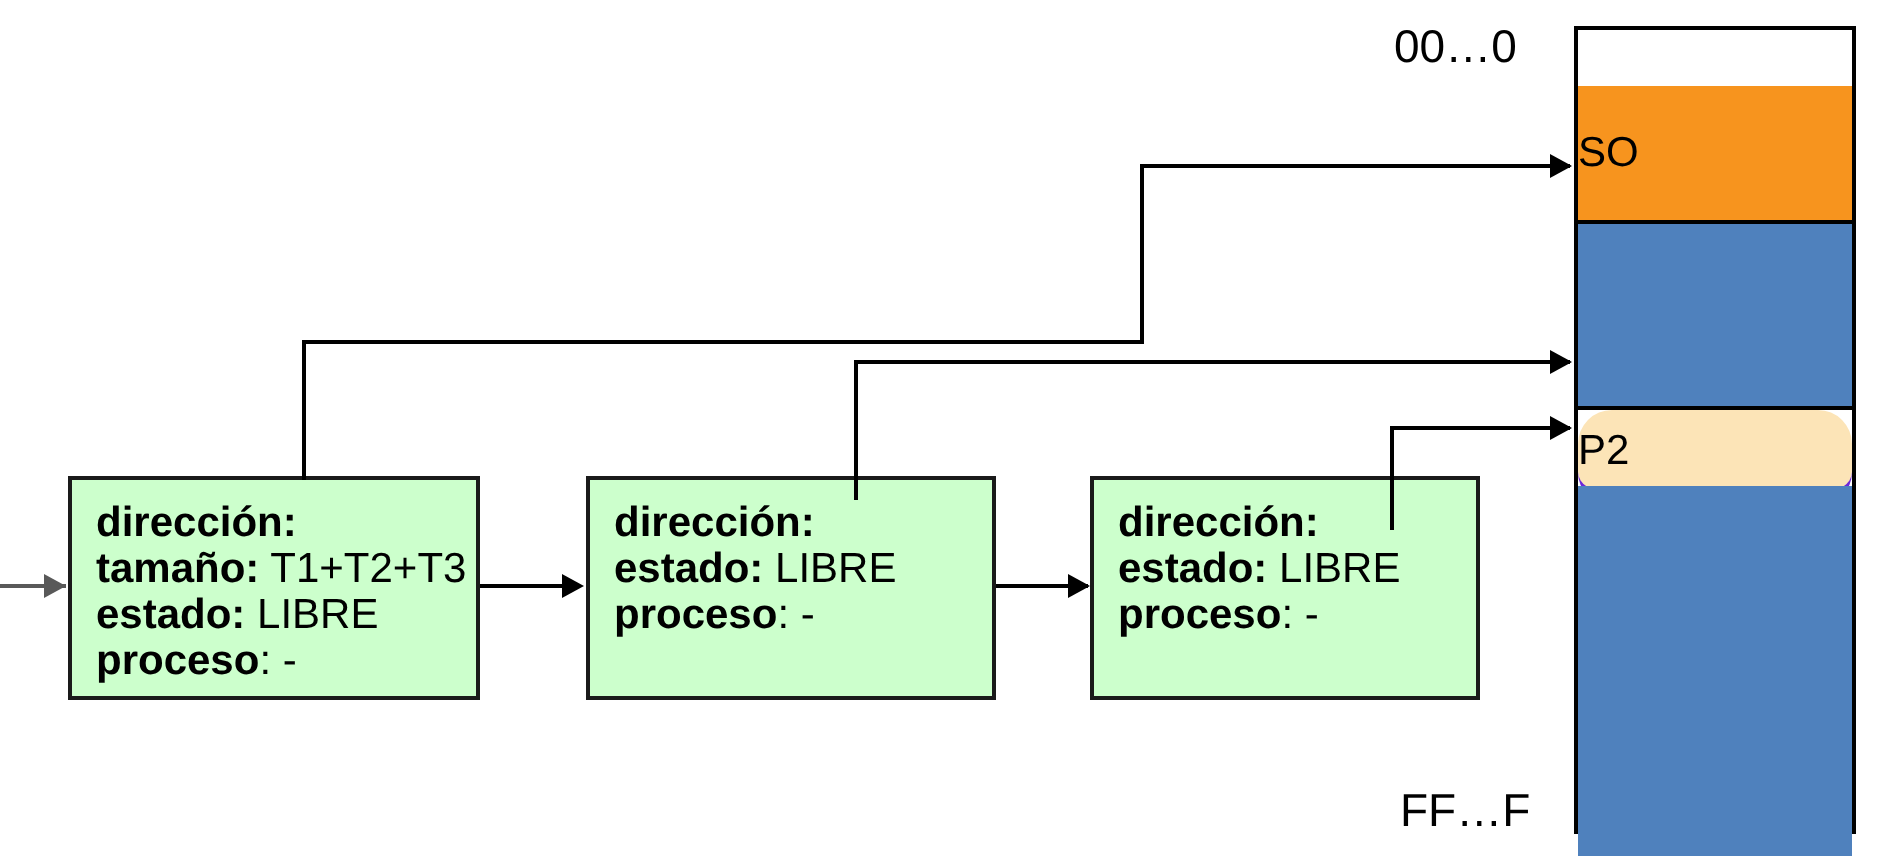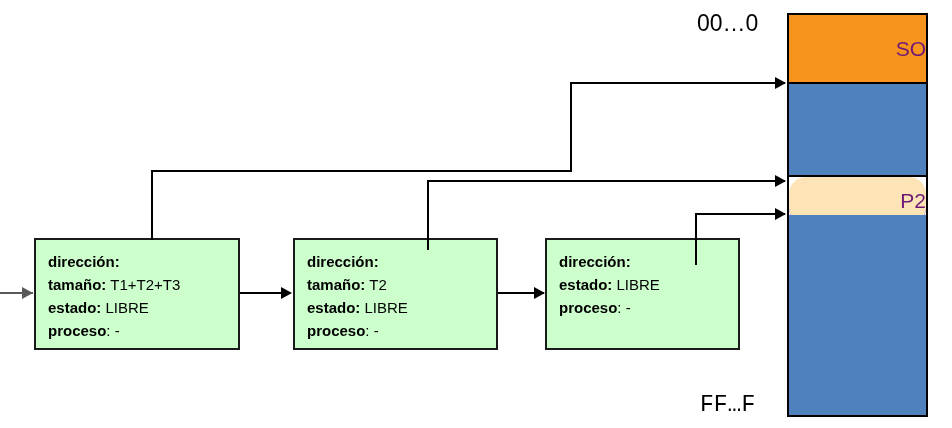--- a/index.html
+++ b/index.html
@@ -27,48 +27,49 @@
     border: 2px solid #000000;
     box-sizing: border-box;
   }
   .mem-seg {
     position: absolute;
     left: 0;
     width: 100%;
     box-sizing: border-box;
     display: flex;
     align-items: center;
-    justify-content: flex-end;
-    color: #701a75;
+    justify-content: flex-start;
+    color: #000000;
     font-size: 21px;
     font-family: "Liberation Sans", sans-serif;
+    margin-top: 28px;
   }
   .seg-so   { top: 0px;   height: 69px;  background: #F7941E; border-bottom: 2px solid #000; }
   .seg-gap1 { top: 69px;  height: 93px;  background: #4F81BD; border-bottom: 2px solid #000; }
-  .seg-p2   { top: 162px; height: 48px;  background: #FCE4B7; border-bottom: 1px solid #6d28d9; border-radius: 17px; }
+  .seg-p2   { top: 162px; height: 48px;  background: #FCE4B7; border-bottom: 6px solid #6d28d9; border-radius: 17px; }
   .seg-gap2 { top: 200px; height: 200px; background: #4F81BD; }
 
   .addr-label {
     position: absolute;
     color: #000000;
     font-size: 23px;
     font-family: "Liberation Sans", sans-serif;
     white-space: nowrap;
   }
   .addr-top    { left: 697px; top: 10px; }
-  .addr-bottom { left: 700px; top: 392px; font-family: Liberation Mono, monospace; }
+  .addr-bottom { left: 700px; top: 392px; }
 
   
   .node {
     position: absolute;
     background: #CCFFCC;
     border: 2px solid #1a1a1a;
     box-sizing: border-box;
     padding: 10px 0 0 12px;
-    font-size: 15px;
+    font-size: 21px;
     line-height: 23px;
     color: #000000;
     font-family: "Liberation Sans", sans-serif;
   }
   .node .k { font-weight: bold; }
   .node .v { font-weight: normal; text-align: right; }
   .node-1 { left: 34px;  top: 238px; width: 206px; height: 112px; }
   .node-2 { left: 293px; top: 238px; width: 205px; height: 112px; }
   .node-3 { left: 545px; top: 238px; width: 195px; height: 112px; }
 
@@ -129,24 +130,20 @@
     <div>
       <span class="k">proceso</span><span class="v">: -</span>
     </div>
   </div>
 
   <div class="node node-2">
     <div>
       <span class="k">dirección:</span><span class="v"></span>
     </div>
     <div>
-      <span class="k">tamaño:</span>
-      <span class="v">T2</span>
-    </div>
-    <div>
       <span class="k">estado:</span>
       <span class="v">LIBRE</span>
     </div>
     <div>
       <span class="k">proceso</span><span class="v">: -</span>
     </div>
   </div>
 
   <div class="node node-3">
     <div>

